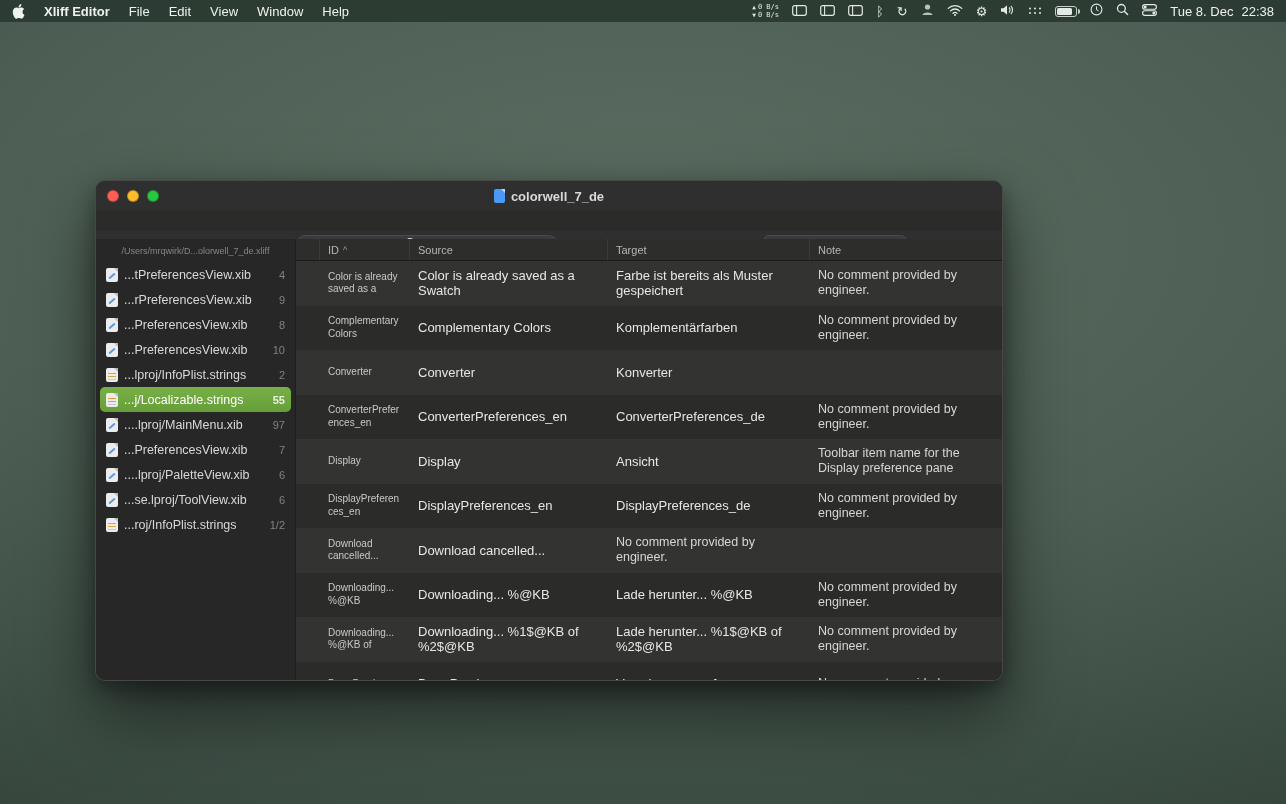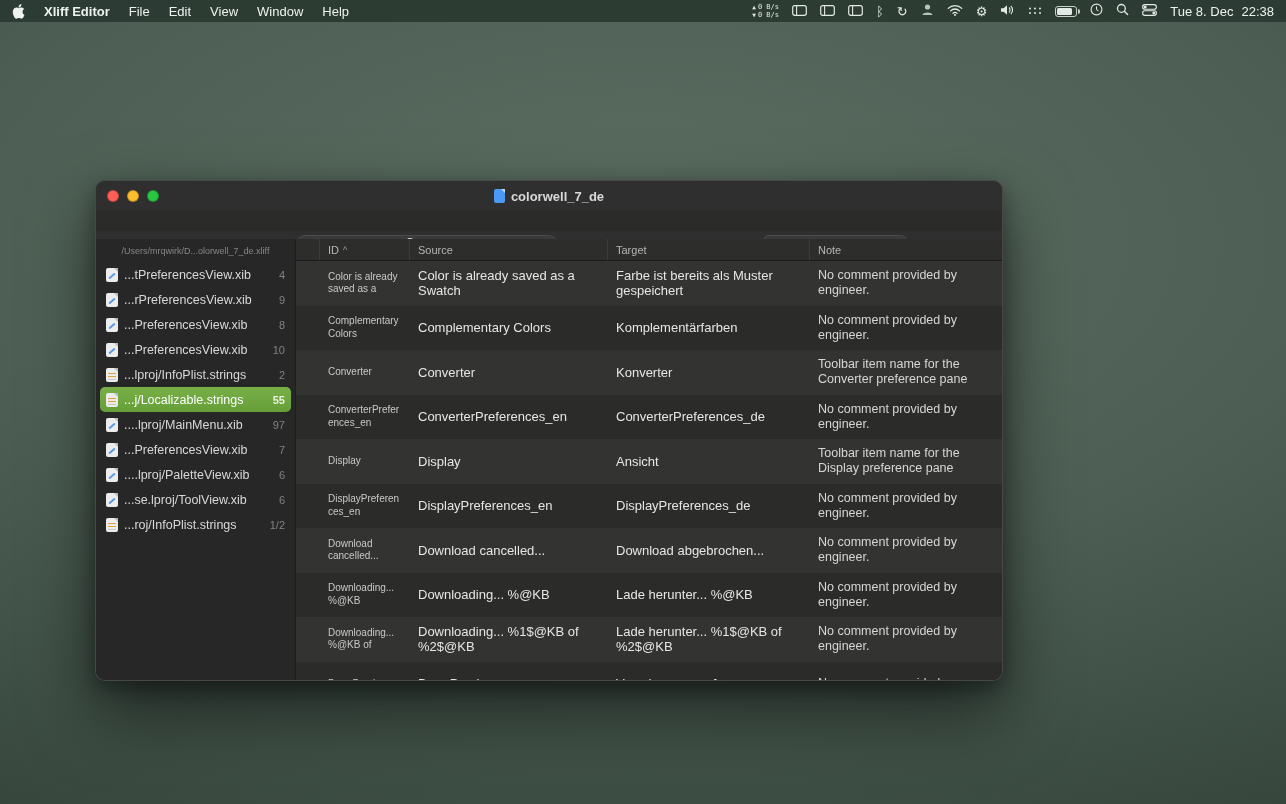--- a/index.html
+++ b/index.html
@@ -340,21 +340,20 @@
     <div class="cell c-id">Complementary Colors</div>
     <div class="cell c-source">Complementary Colors</div>
     <div class="cell c-target">Komplementärfarben</div>
     <div class="cell c-note">No comment provided by engineer.</div>
   </div>
             <div class="trow">
     <div class="cell c-status"></div>
     <div class="cell c-id">Converter</div>
     <div class="cell c-source">Converter</div>
     <div class="cell c-target">Konverter</div>
-    <div class="cell c-note">Toolbar item name for the Converter preference pane</div>
   </div>
             <div class="trow">
     <div class="cell c-status"></div>
     <div class="cell c-id">ConverterPreferences_en</div>
     <div class="cell c-source">ConverterPreferences_en</div>
     <div class="cell c-target">ConverterPreferences_de</div>
     <div class="cell c-note">No comment provided by engineer.</div>
   </div>
             <div class="trow">
     <div class="cell c-status"></div>
@@ -367,21 +366,20 @@
     <div class="cell c-status"></div>
     <div class="cell c-id">DisplayPreferences_en</div>
     <div class="cell c-source">DisplayPreferences_en</div>
     <div class="cell c-target">DisplayPreferences_de</div>
     <div class="cell c-note">No comment provided by engineer.</div>
   </div>
             <div class="trow">
     <div class="cell c-status"></div>
     <div class="cell c-id">Download cancelled...</div>
     <div class="cell c-source">Download cancelled...</div>
-    <div class="cell c-target">Download abgebrochen...</div>
     <div class="cell c-note">No comment provided by engineer.</div>
   </div>
             <div class="trow">
     <div class="cell c-status"></div>
     <div class="cell c-id">Downloading... %@KB</div>
     <div class="cell c-source">Downloading... %@KB</div>
     <div class="cell c-target">Lade herunter... %@KB</div>
     <div class="cell c-note">No comment provided by engineer.</div>
   </div>
             <div class="trow">

